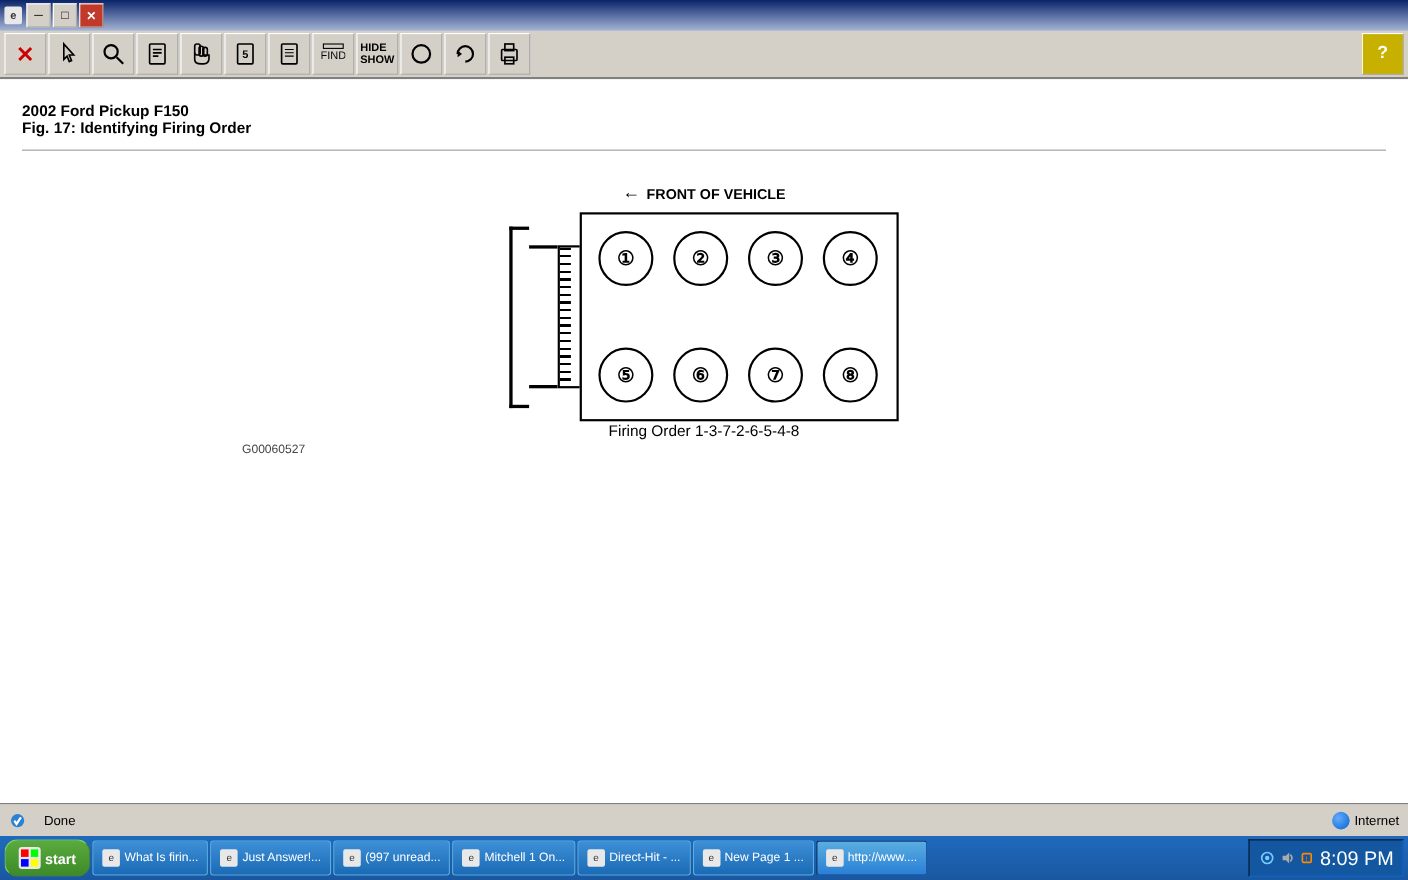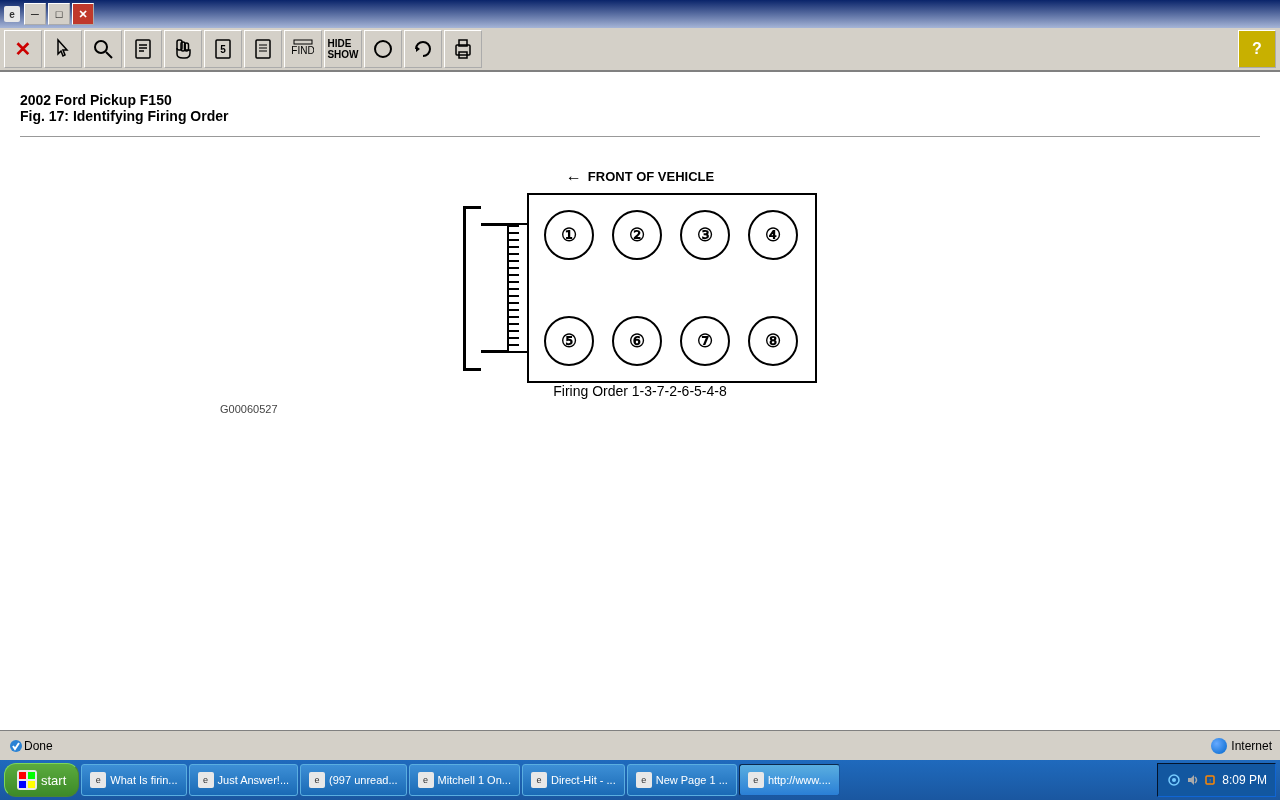--- a/index.html
+++ b/index.html
@@ -161,21 +161,21 @@
     .status-bar {
       height: 30px;
       background: #d4d0c8;
       border-top: 1px solid #808080;
       display: flex;
       align-items: center;
       padding: 0 8px;
       font-size: 12px;
     }
     .status-done {
-      display: flex; align-items: center; gap: 0;
+      display: flex; align-items: center; gap: 16px;
     }
     .status-icon {
       width: 16px; height: 16px;
       background: #d4d0c8;
       display: flex; align-items: center; justify-content: center;
     }
     .status-separator {
       flex: 1;
     }
     .internet-zone {
@@ -202,21 +202,21 @@
       left: 0;
       width: 1280px;
     }
     .start-btn {
       height: 34px;
       padding: 0 12px;
       background: linear-gradient(to bottom, #5bab3e, #3d8a28);
       border: 1px outset #7cd65a;
       border-radius: 12px;
       color: white;
-      font-weight: normal;
+      font-weight: bold;
       font-size: 13px;
       display: flex; align-items: center; gap: 4px;
       cursor: pointer;
     }
     .start-icon {
       width: 20px; height: 20px;
       background: #e8e8e8;
       border-radius: 3px;
       display: flex; align-items: center; justify-content: center;
       font-size: 12px;
@@ -251,21 +251,21 @@
       font-size: 9px; color: #333;
     }
     .taskbar-right {
       display: flex; align-items: center; gap: 4px;
       padding: 0 8px;
       height: 34px;
       background: #1257a0;
       border: 1px inset #0a3d80;
     }
     .taskbar-clock {
-      color: white; font-size: 12px;
+      color: white; font-size: 18px;
     }
     .tray-icons {
       display: flex; gap: 2px; align-items: center;
     }
     .tray-icon {
       width: 16px; height: 16px;
       display: flex; align-items: center; justify-content: center;
       font-size: 11px;
     }
     .ruler-marks {

